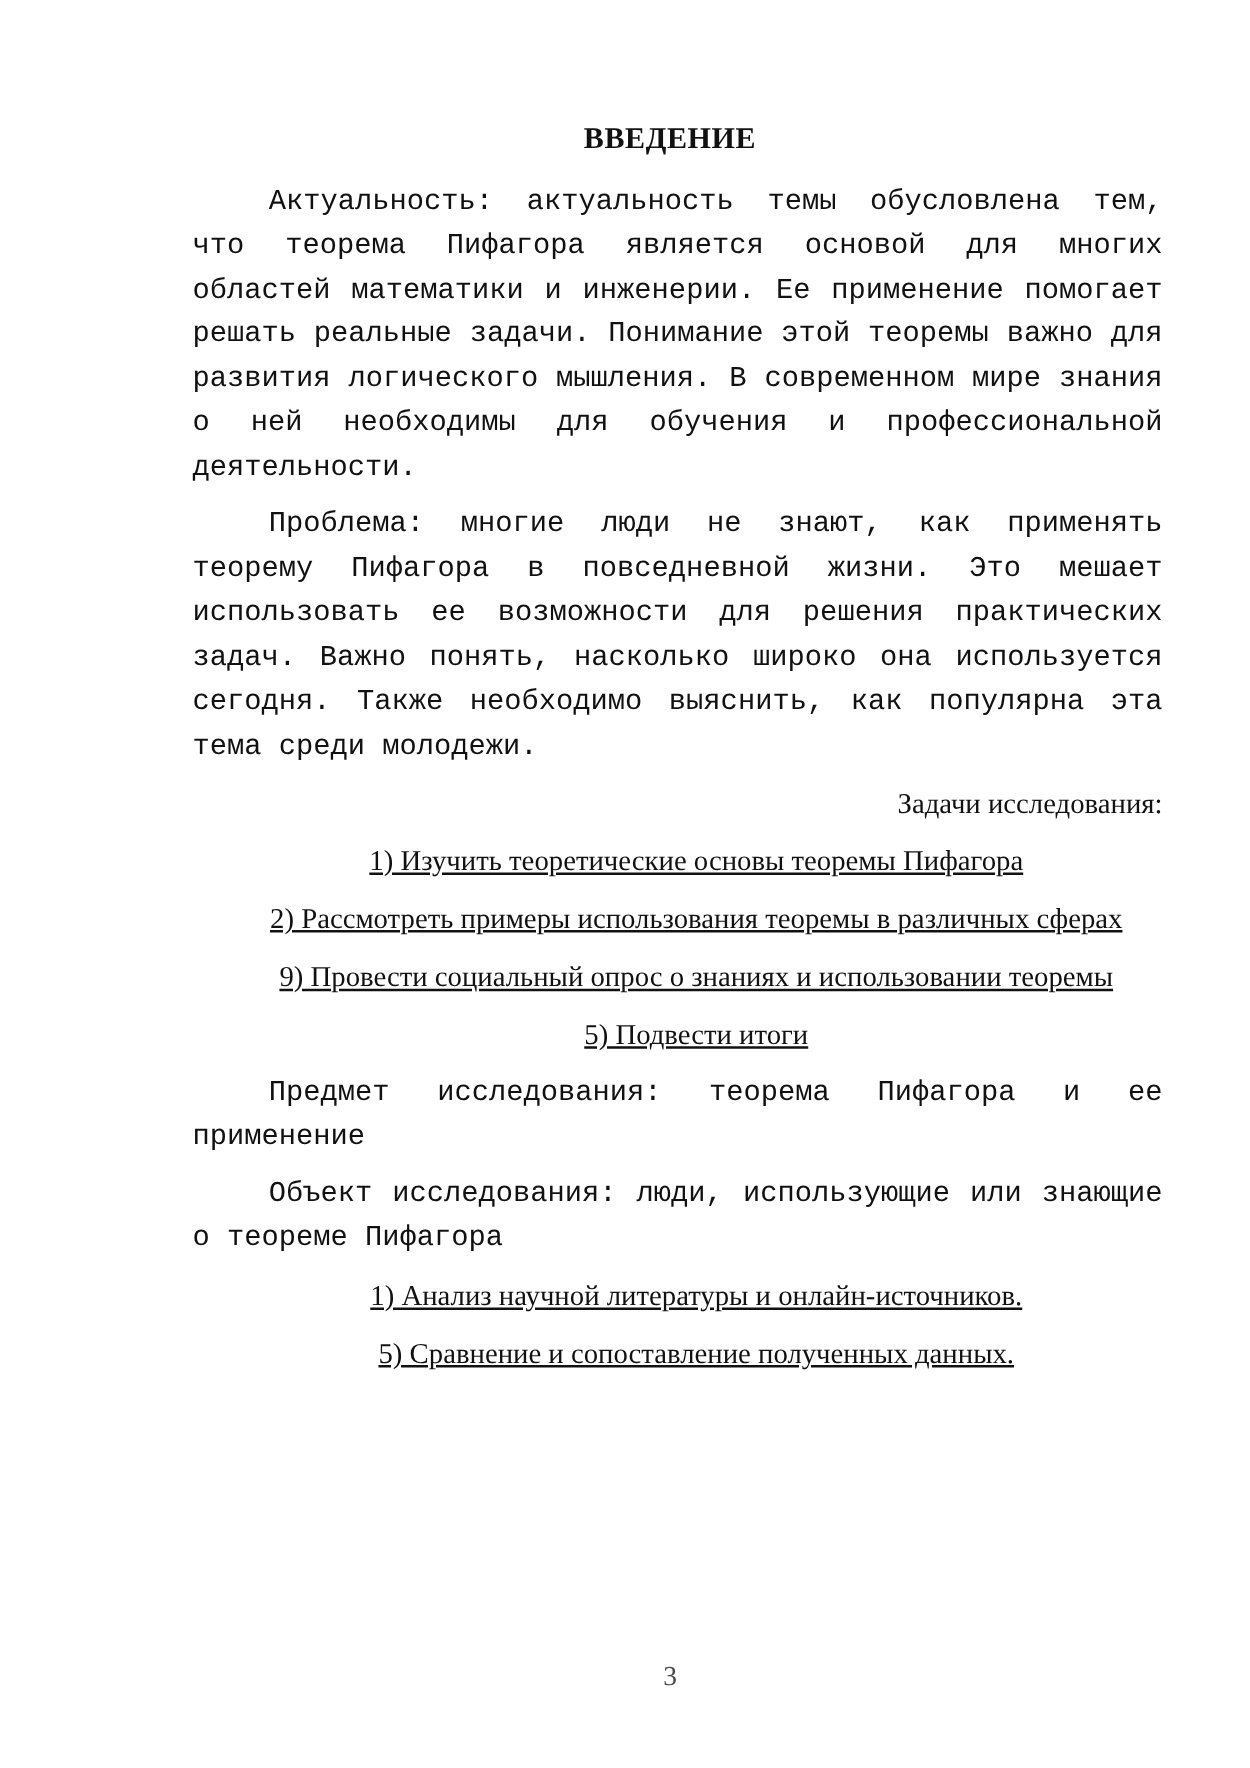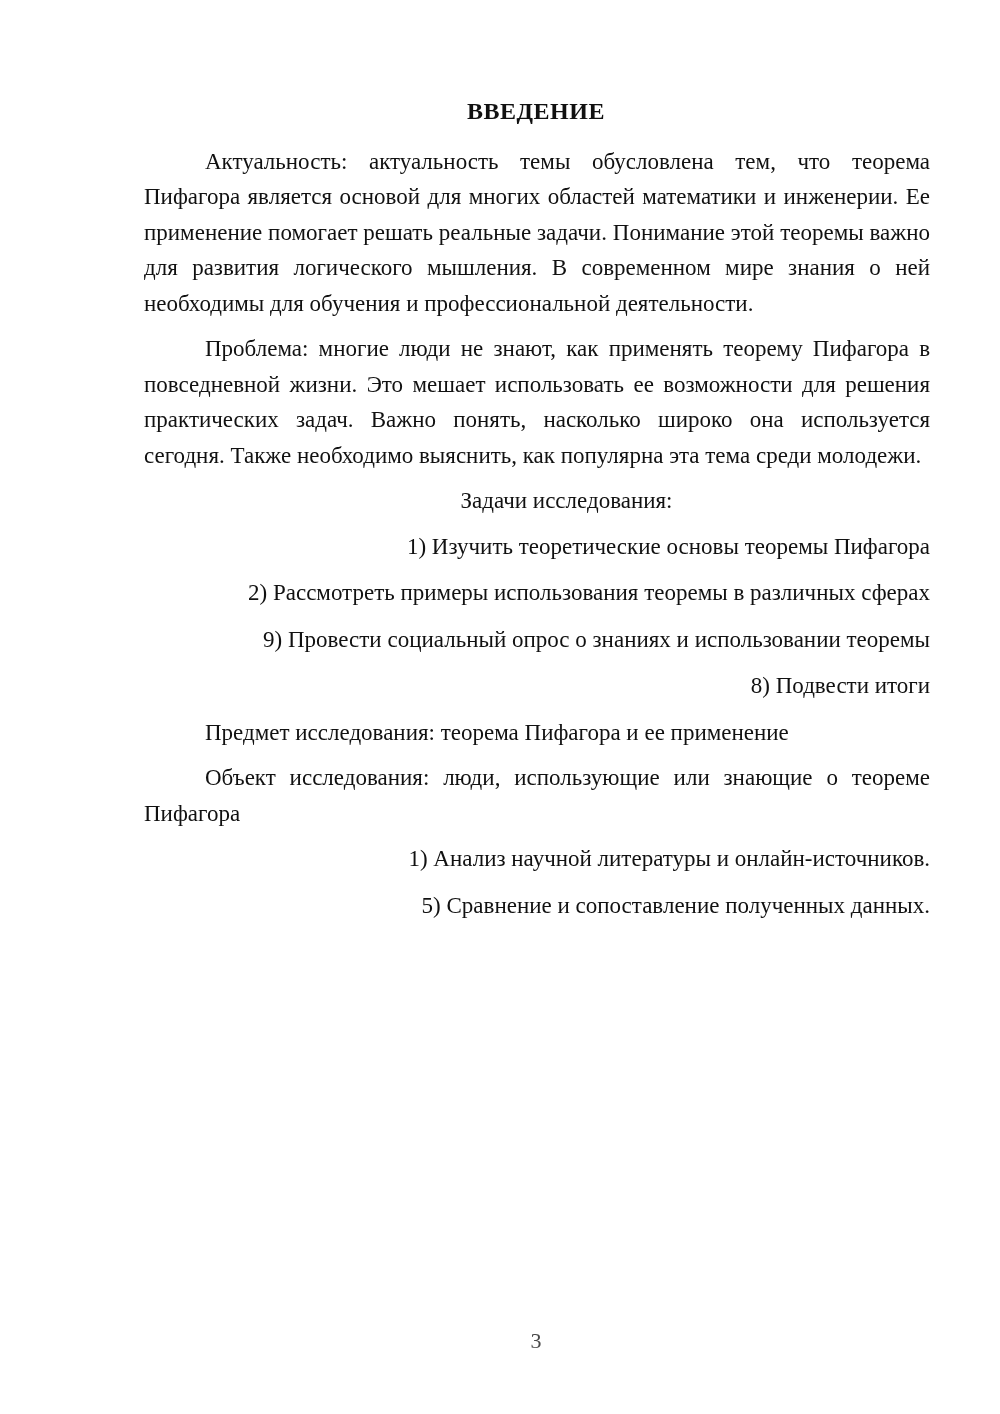--- a/index.html
+++ b/index.html
@@ -26,33 +26,35 @@
     line-height: 35.5px;
   }
   .doc-heading {
     margin: 0 0 14px 0;
     font-size: 24px;
     font-weight: bold;
     text-align: center;
     letter-spacing: 0.5px;
   }
   .para {
-    margin: 0 0 10px 2px;
+    margin: 0 0 10px 12px;
     text-align: justify;
     text-indent: 61px;
+    font-family: Liberation Mono, monospace;
   }
   .para-label {
     margin: 0 0 10px 0;
-    text-align: center;
+    text-align: right;
     text-indent: 61px;
     font-family: Liberation Serif, serif;
   }
   .list-item {
     margin: 0 0 11px 42px;
-    text-align: right;
+    text-align: center;
+    text-decoration: underline;
   }
   .page-number {
     position: absolute;
     top: 1326px;
     left: 142px;
     width: 788px;
     text-align: center;
     font-size: 22px;
     line-height: 30px;
     color: #4a4a4a;
@@ -69,21 +71,21 @@
     <p class="para">Актуальность: актуальность темы обусловлена тем, что теорема Пифагора является основой для многих областей математики и инженерии. Ее применение помогает решать реальные задачи. Понимание этой теоремы важно для развития логического мышления. В современном мире знания о ней необходимы для обучения и профессиональной деятельности.</p>
 
     <p class="para">Проблема: многие люди не знают, как применять теорему Пифагора в повседневной жизни. Это мешает использовать ее возможности для решения практических задач. Важно понять, насколько широко она используется сегодня. Также необходимо выяснить, как популярна эта тема среди молодежи.</p>
 
 
     <p class="para-label">Задачи исследования:</p>
 
     <p class="list-item">1) Изучить теоретические основы теоремы Пифагора</p>
     <p class="list-item">2) Рассмотреть примеры использования теоремы в различных сферах</p>
     <p class="list-item">9) Провести социальный опрос о знаниях и использовании теоремы</p>
-    <p class="list-item">8) Подвести итоги</p>
+    <p class="list-item">5) Подвести итоги</p>
 
     <p class="para">Предмет исследования: теорема Пифагора и ее применение</p>
 
     <p class="para">Объект исследования: люди, использующие или знающие о теореме Пифагора</p>
 
 
 
     <p class="list-item">1) Анализ научной литературы и онлайн-источников.</p>
     <p class="list-item">5) Сравнение и сопоставление полученных данных.</p>
 

